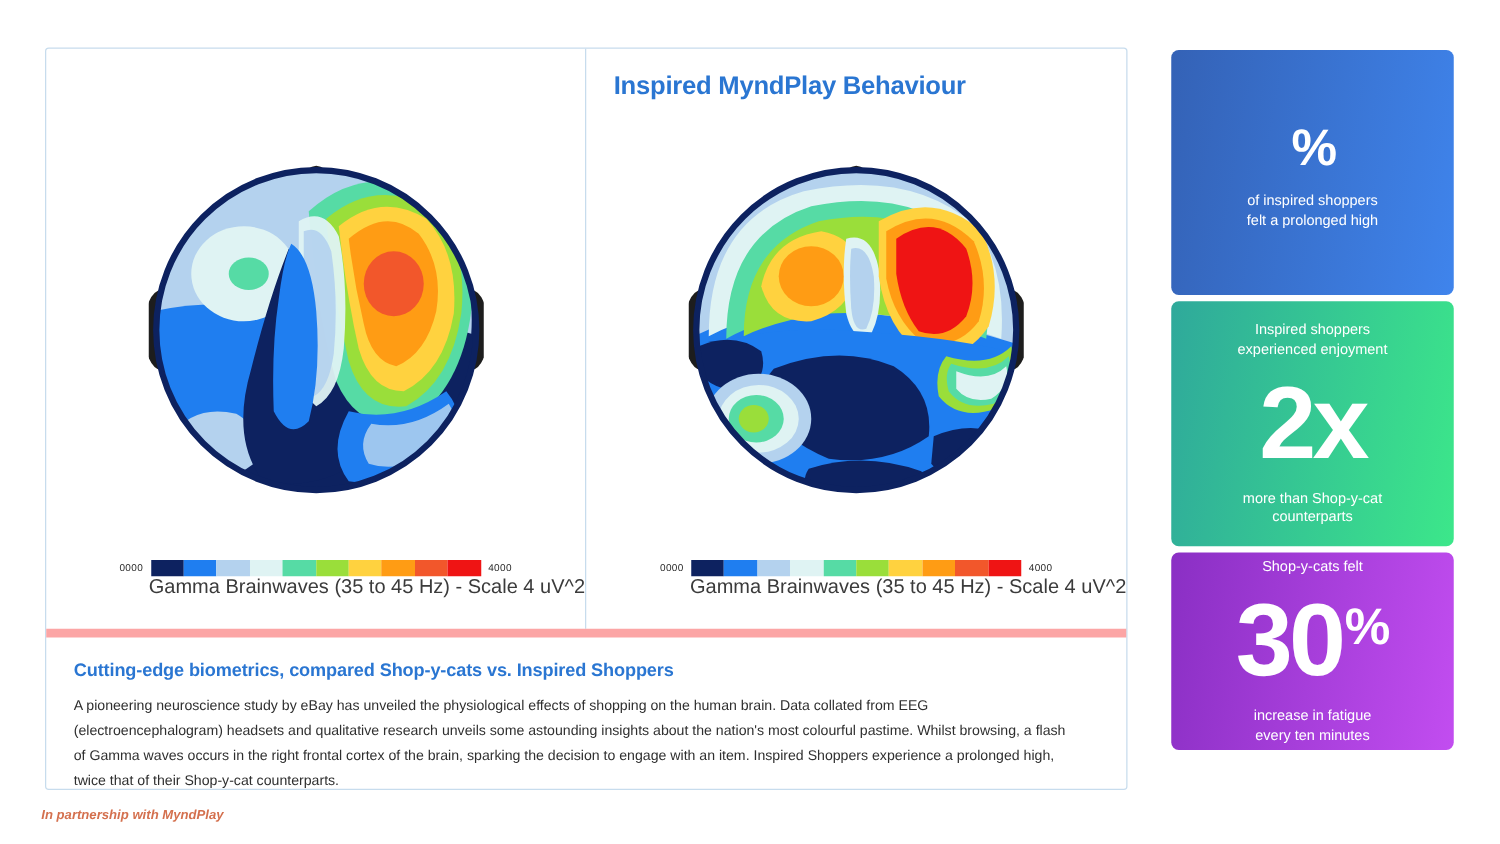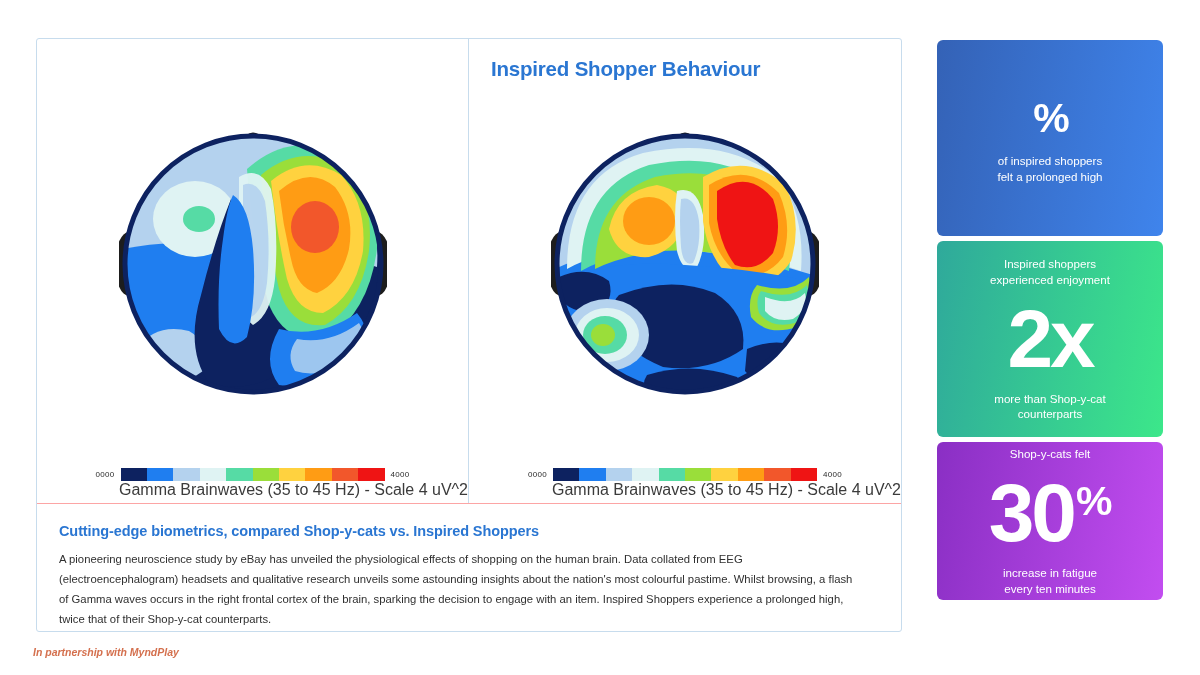--- a/index.html
+++ b/index.html
@@ -28,34 +28,34 @@
     font-size: 20.5px; font-weight: bold; color: #2a76d2;
     letter-spacing: -0.2px;
   }
 
   
   .topo-wrap { position: absolute; left: 0; top: 60px; width: 100%; height: 320px; }
   .topo { position: absolute; left: 50%; transform: translateX(-50%); width: 268px; height: 300px; }
   .topo svg { display: block; width: 268px; height: 300px; }
 
   
-  .scale-block { position: absolute; left: 0; bottom: 4px; width: 100%; }
+  .scale-block { position: absolute; left: 0; bottom: 24px; width: 100%; }
   .scale-row { display: flex; align-items: center; justify-content: center; gap: 6px; }
   .scale-end { font-size: 8px; color: #2b2b2b; letter-spacing: 0.3px; }
   .scale-bar { display: flex; width: 264px; height: 13px; }
   .scale-bar span { flex: 1 1 auto; height: 100%; }
   .scale-caption {
     text-align: right;
     font-size: 16px; color: #3b3b3b;
   }
 
   
   .caption {
     position: absolute; left: 0; right: 0; top: 464px; bottom: 0;
-    border-top: 1px solid #fca5a5;
+    border-top: 7px solid #fca5a5;
     padding: 19px 22px 0 22px;
   }
   .caption h2 {
     font-size: 14.5px; font-weight: bold; color: #2a76d2; margin-bottom: 10px;
     letter-spacing: -0.1px;
   }
   .caption p {
     font-size: 11.3px; line-height: 1.78; color: #2f2f2f;
     max-width: 800px;
   }
@@ -169,21 +169,21 @@
                 <span style="background:#f2572b"></span>
                 <span style="background:#ef1414"></span>
             </div>
             <div class="scale-end">4000</div>
           </div>
           <div class="scale-caption">Gamma Brainwaves (35 to 45 Hz) - Scale 4 uV^2</div>
         </div>
       </div>
 
       <div class="panel right">
-        <div class="panel-title">Inspired Shopper Behaviour</div>
+        <div class="panel-title">Inspired MyndPlay Behaviour</div>
 
         <div class="topo-wrap">
           <div class="topo">
             <svg viewBox="0 0 268 300" xmlns="http://www.w3.org/2000/svg">
               <defs>
                 <clipPath id="headClipR">
                     <ellipse cx="134" cy="165" rx="128" ry="128"></ellipse>
                   </clipPath>
               </defs>
               <path d="M120 45 Q134 22 148 45 Q134 52 120 45 Z" fill="#1d1d1d"></path>

